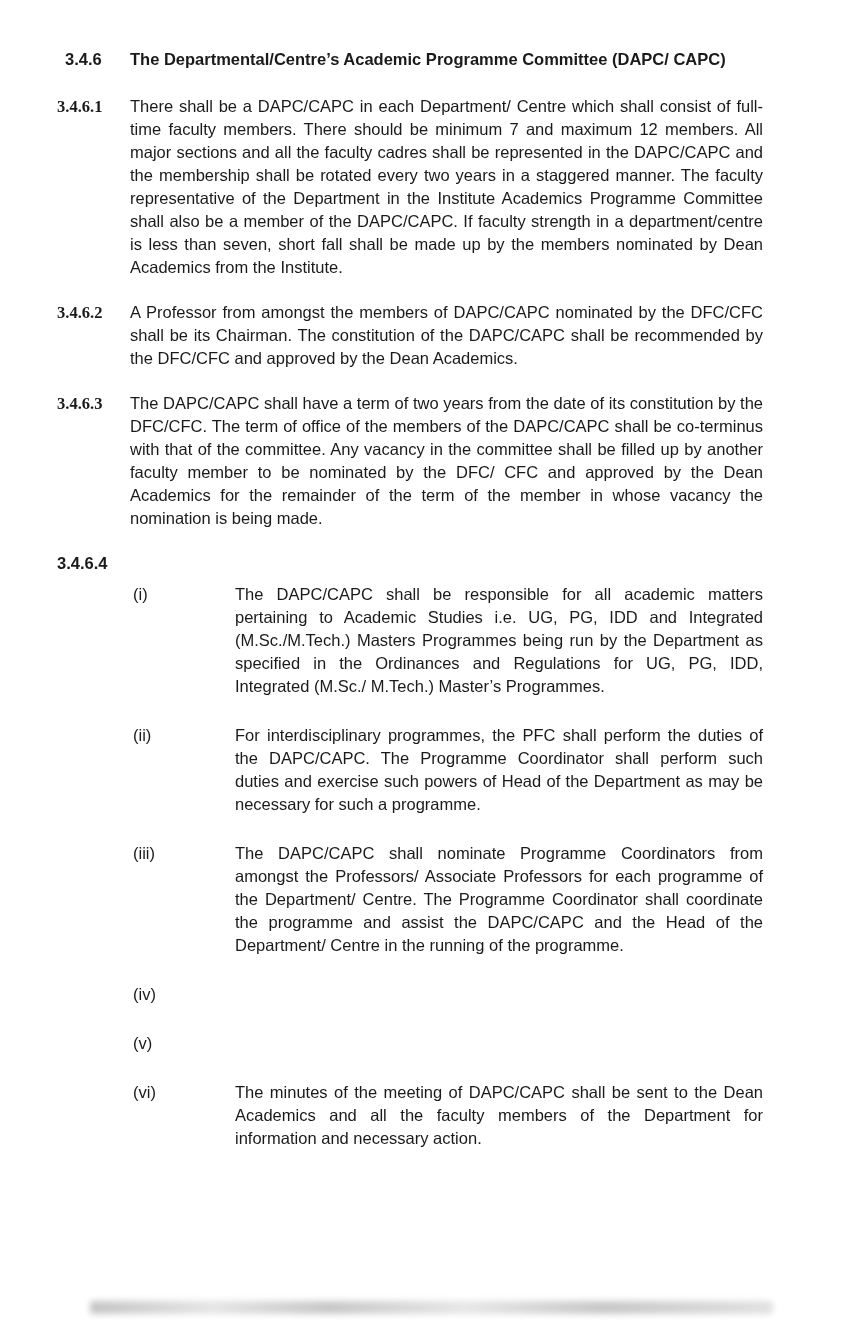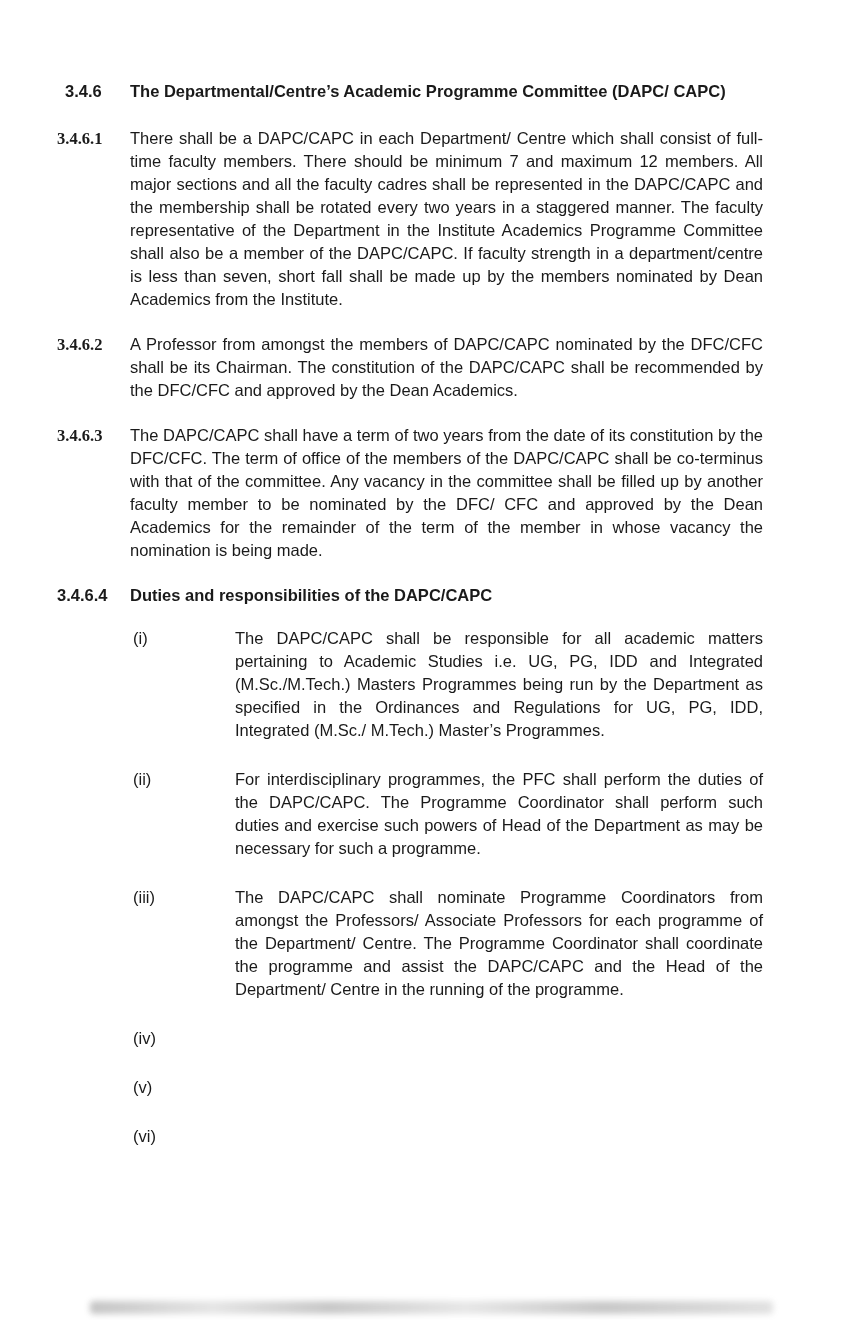--- a/index.html
+++ b/index.html
@@ -22,42 +22,41 @@
   }
   .row {
     display: flex;
     align-items: flex-start;
   }
   
   .heading-row {
     margin-left: 8px;
     margin-bottom: 24px;
     font-weight: bold;
-    margin-top: 32px;
   }
   .heading-row .num {
     flex: 0 0 65px;
   }
   .heading-row .htext {
     flex: 0 1 auto;
     max-width: 600px;
   }
   
   .para-row { margin-bottom: 22px; }
   .para-row .num {
     flex: 0 0 73px;
     font-weight: bold;
     font-family: Liberation Serif, serif;
   }
   .para-row .ptext {
     flex: 1;
     text-align: justify;
   }
   
-  .duties-heading { margin-bottom: 20px; font-weight: bold; }
+  .duties-heading { margin-bottom: 8px; font-weight: bold; }
   .duties-heading .num { flex: 0 0 73px; }
   .duties-heading .htext { flex: 1; }
   
   .list-row {
     margin-left: 76px;
     margin-bottom: 26px;
   }
   .list-row .marker {
     flex: 0 0 65px;
   }
@@ -102,21 +101,20 @@
     <span class="ptext">A Professor from amongst the members of DAPC/CAPC nominated by the DFC/CFC shall be its Chairman. The constitution of the DAPC/CAPC shall be recommended by the DFC/CFC and approved by the Dean Academics.</span>
   </div>
 
   <div class="row para-row">
     <span class="num">3.4.6.3</span>
     <span class="ptext">The DAPC/CAPC shall have a term of two years from the date of its constitution by the DFC/CFC. The term of office of the members of the DAPC/CAPC shall be co-terminus with that of the committee. Any vacancy in the committee shall be filled up by another faculty member to be nominated by the DFC/ CFC and approved by the Dean Academics for the remainder of the term of the member in whose vacancy the nomination is being made.</span>
   </div>
 
   <div class="row duties-heading">
     <span class="num">3.4.6.4</span>
-    <span class="htext">Duties and responsibilities of the DAPC/CAPC</span>
   </div>
 
   <div class="row list-row">
     <span class="marker">(i)</span>
     <span class="ltext">The DAPC/CAPC shall be responsible for all academic matters pertaining to Academic Studies i.e. UG, PG, IDD and Integrated (M.Sc./M.Tech.) Masters Programmes being run by the Department as specified in the Ordinances and Regulations for UG, PG, IDD, Integrated  (M.Sc./ M.Tech.) Master’s Programmes.</span>
   </div>
 
   <div class="row list-row">
     <span class="marker">(ii)</span>
     <span class="ltext">For interdisciplinary programmes, the PFC shall perform the duties of the DAPC/CAPC. The Programme Coordinator shall perform such duties and exercise such powers of Head of the Department as may be necessary for such a programme.</span>
@@ -130,17 +128,18 @@
   <div class="row list-row">
     <span class="marker">(iv)</span>
   </div>
 
   <div class="row list-row">
     <span class="marker">(v)</span>
   </div>
 
   <div class="row list-row">
     <span class="marker">(vi)</span>
+    <span class="ltext">The minutes of the meeting of DAPC/CAPC shall be sent to the Dean Academics and all the faculty members of the Department for information and necessary action.</span>
   </div>
 
   <div class="next-page-edge"></div>
 
 </div>
 
 </body></html>

